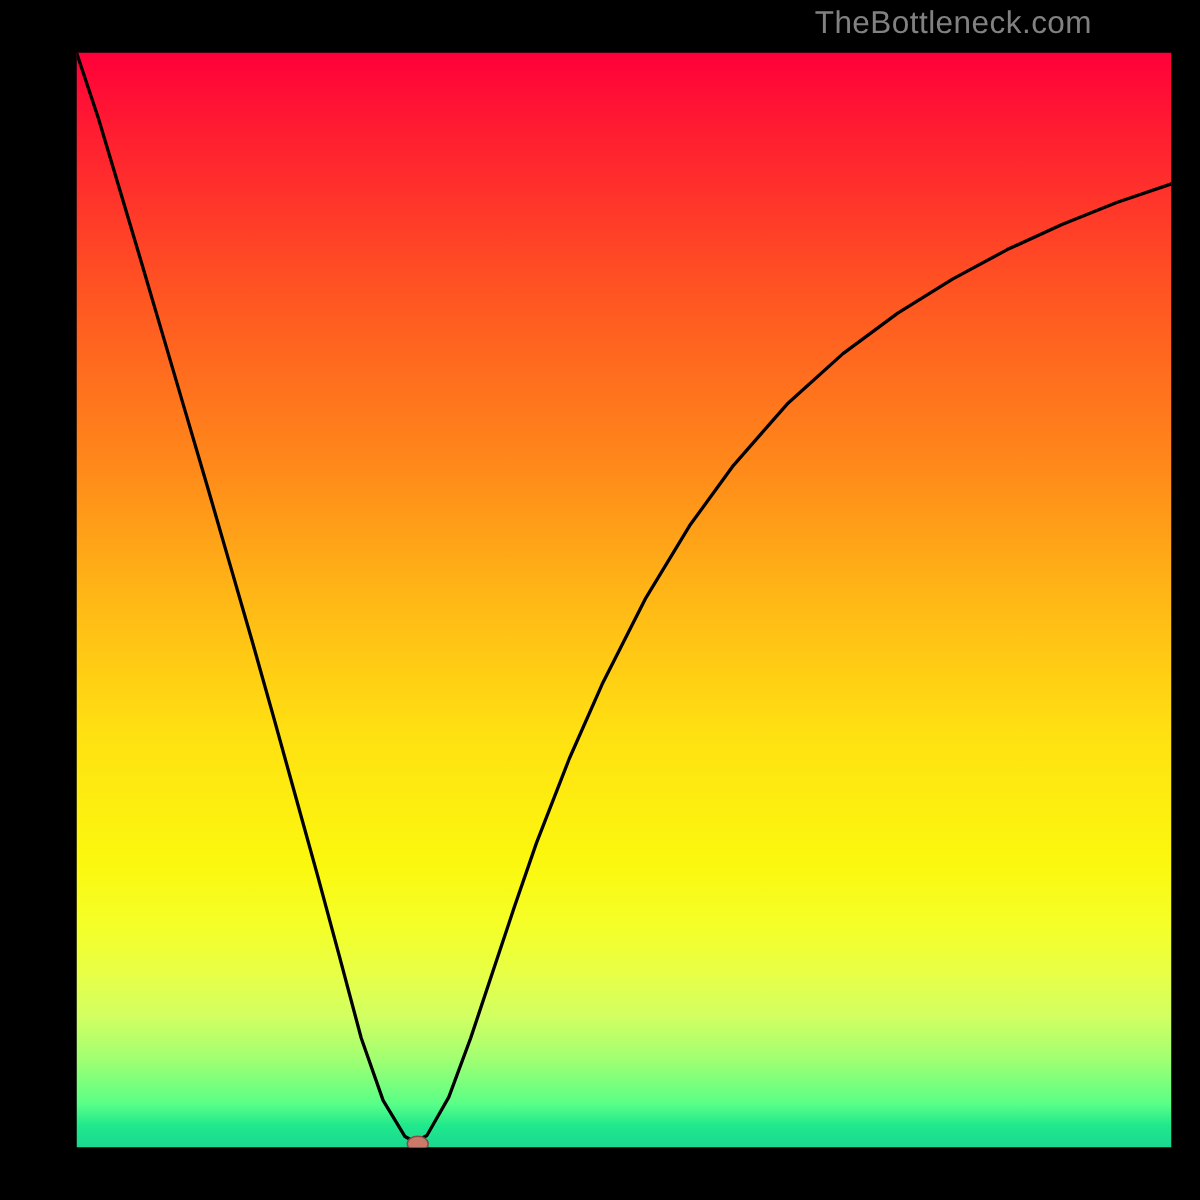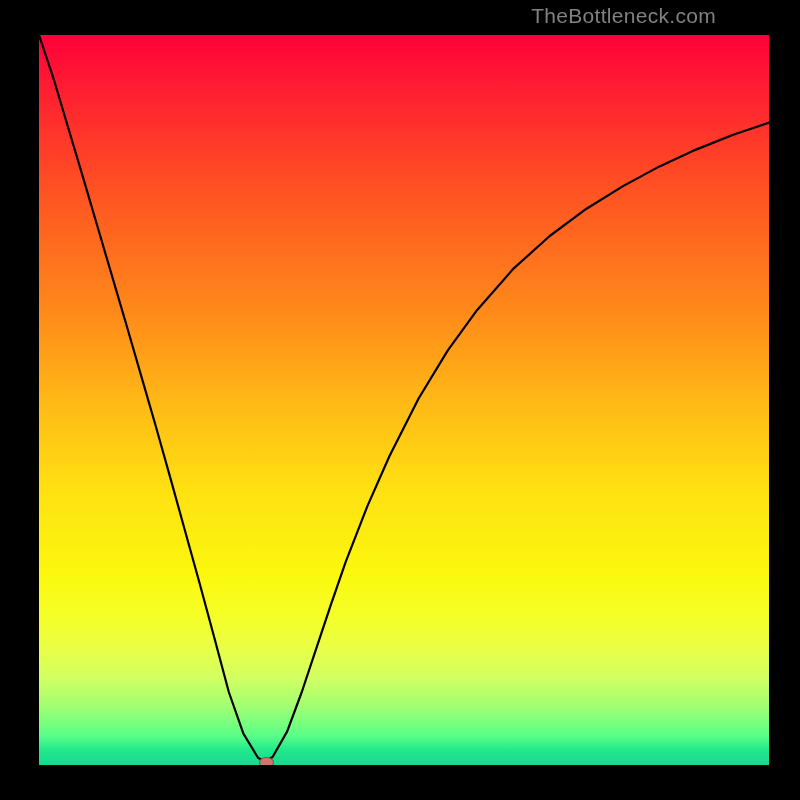--- a/index.html
+++ b/index.html
@@ -1,16 +1,16 @@
 <!DOCTYPE html>
 <html><head>
 <meta charset="utf-8">
 <style>
 html,body{margin:0;padding:0;width:800px;height:800px;overflow:hidden;background:#000;font-family:Arial,Helvetica,sans-serif}
-.frame{position:absolute;left:4px;top:0;width:724px;height:800px;background:#000}
+.frame{position:absolute;left:16px;top:0;width:724px;height:800px;background:#000}
 .plot{position:absolute;left:35px;top:35px;width:730px;height:730px;overflow:hidden}
 .grad{position:absolute;inset:0;background:linear-gradient(to bottom,
   #ff003a 0%,
   #ff2030 8%,
   #ff5522 22%,
   #ff8a1a 38%,
   #ffb816 50%,
   #ffe012 62%,
   #fbf80e 74%,
   #f4ff2a 80%,

